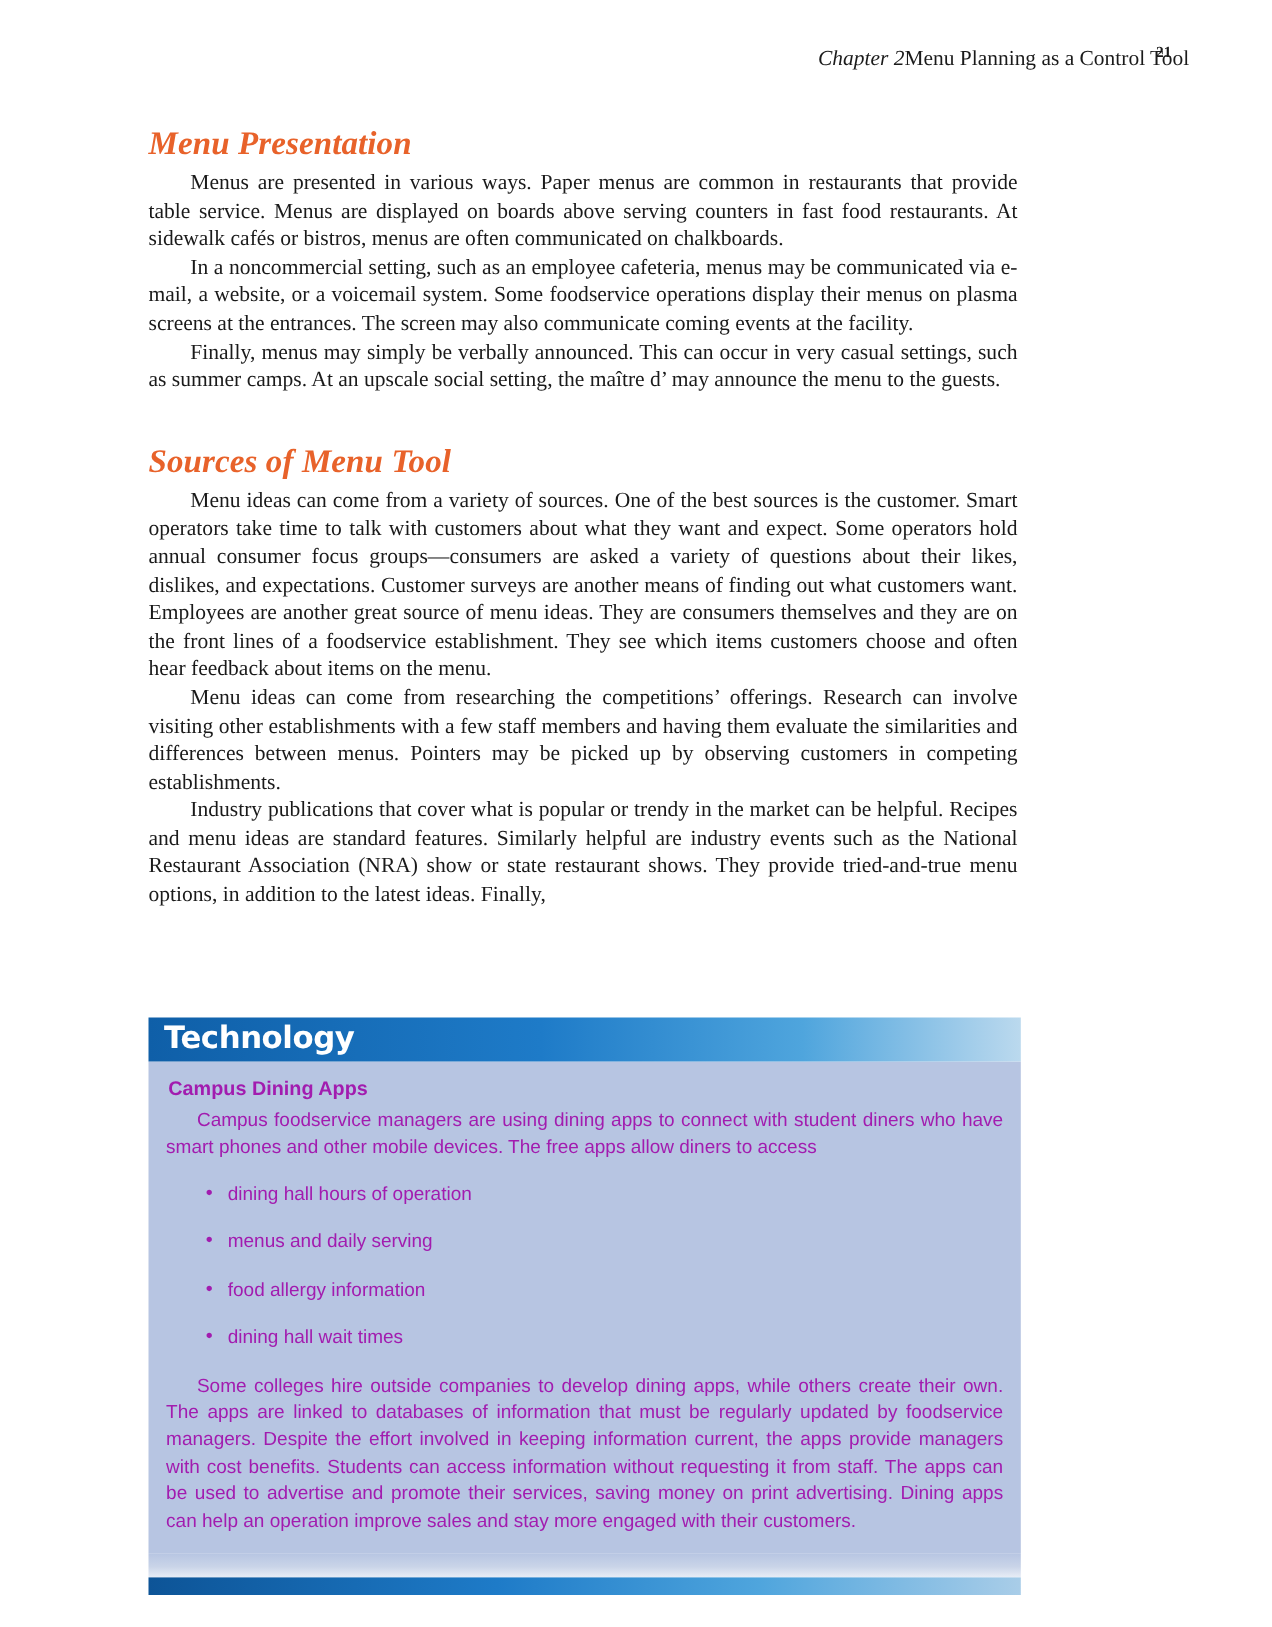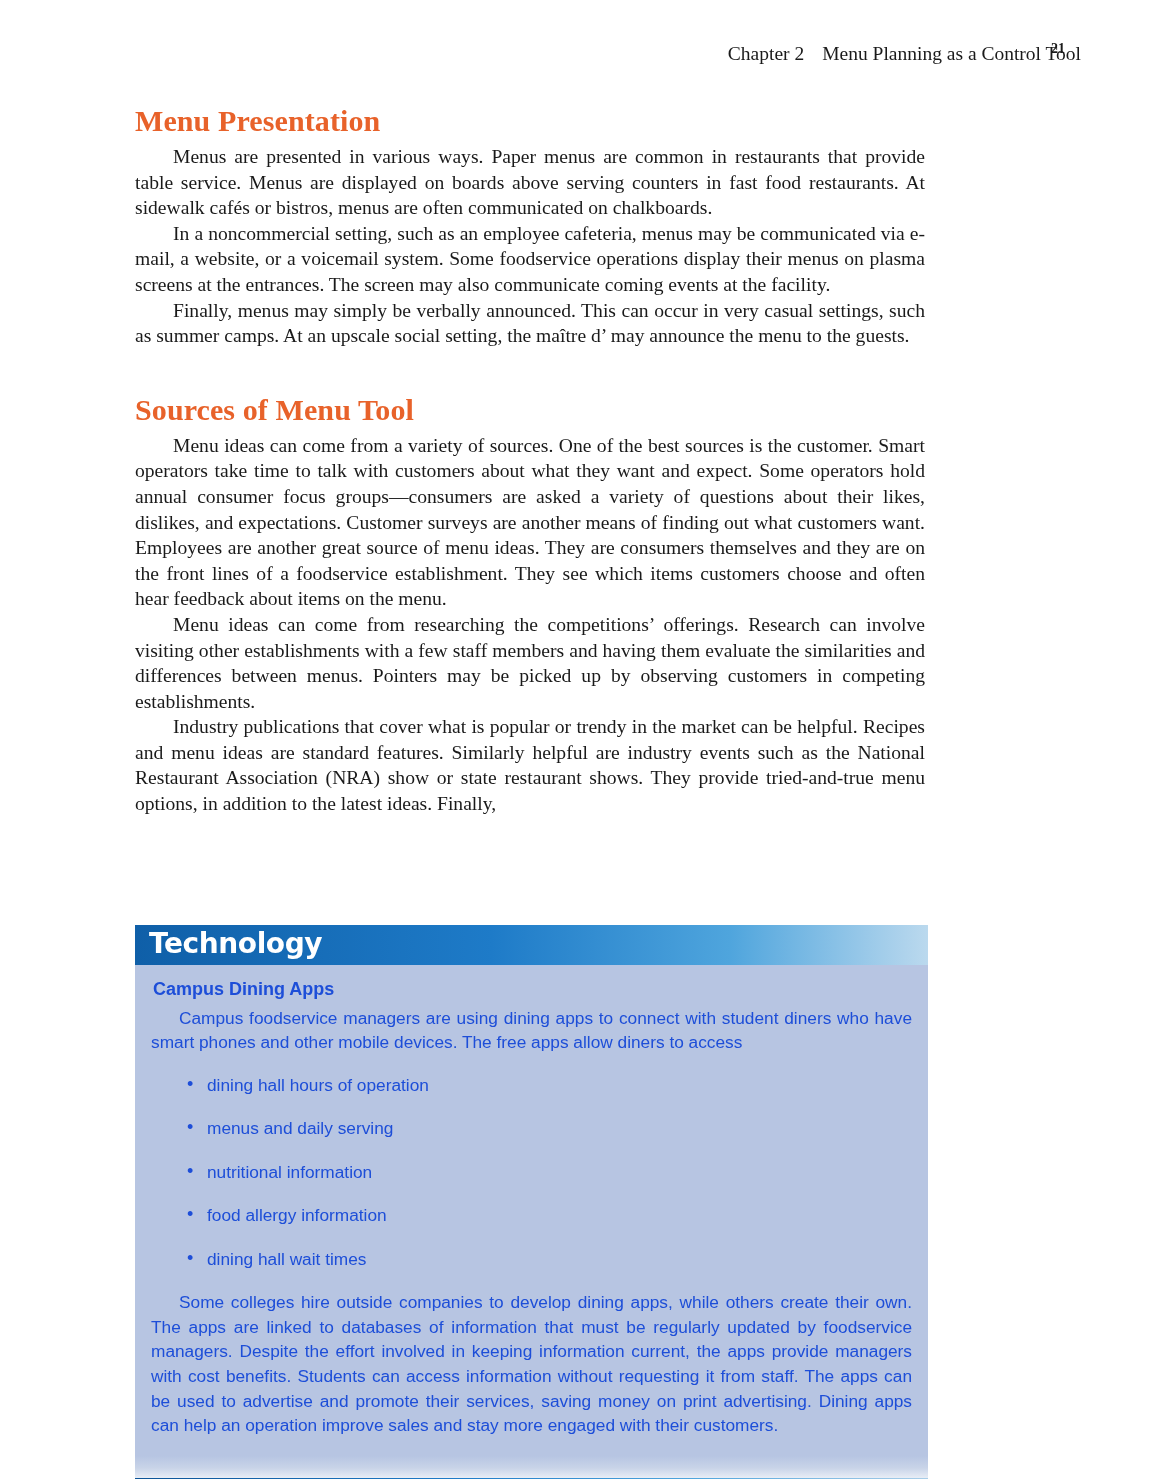--- a/index.html
+++ b/index.html
@@ -27,21 +27,21 @@
     position: absolute;
     left: 135px;
     top: 43px;
     width: 946px;
     display: flex;
     justify-content: flex-end;
     align-items: baseline;
     font-size: 19.5px;
   }
   .rh-chapter {
-    margin-right: 18px;
+    font-style: italic;
     white-space: nowrap;
   }
   .rh-title {
     white-space: nowrap;
   }
   .page-number {
     position: absolute;
     right: 16px;
     top: -2px;
     font-weight: bold;
@@ -52,22 +52,23 @@
   .content {
     position: absolute;
     left: 135px;
     top: 100px;
     width: 790px;
   }
   h1.section-heading {
     font-size: 30px;
     font-weight: bold;
     color: #E8622A;
-    margin: 4px 0 6px 0;
+    margin: 14px 0 6px 0;
     letter-spacing: 0.1px;
+    font-style: italic;
   }
   .section-heading.second {
     margin-top: 44px;
   }
   p.body-text {
     font-size: 19.6px;
     line-height: 25.6px;
     margin: 0;
     text-indent: 38px;
     text-align: justify;
@@ -95,21 +96,21 @@
     font-size: 28px;
     font-weight: bold;
     letter-spacing: -0.4px;
   }
   .feature-body {
     background: #B7C5E2;
     padding: 12px 16px 18px 16px;
     font-family: "Liberation Sans", sans-serif;
     font-size: 17.3px;
     line-height: 24.6px;
-    color: #1d4ed8;
+    color: #a21caf;
   }
   .feature-body .fb-title {
     font-weight: bold;
     font-size: 18px;
     margin: 0 0 4px 2px;
   }
   .feature-body p {
     margin: 0;
     text-indent: 28px;
     text-align: justify;
@@ -171,21 +172,20 @@
     <div class="feature-header">
       <span class="feature-header-title">Technology</span>
     </div>
 
     <div class="feature-body">
       <div class="fb-title">Campus Dining Apps</div>
       <p>Campus foodservice managers are using dining apps to connect with student diners who have smart phones and other mobile devices. The free apps allow diners to access</p>
       <ul class="feature-list">
         <li>dining hall hours of operation</li>
         <li>menus and daily serving</li>
-        <li>nutritional information</li>
         <li>food allergy information</li>
         <li>dining hall wait times</li>
       </ul>
       <p>Some colleges hire outside companies to develop dining apps, while others create their own. The apps are linked to databases of information that must be regularly updated by foodservice managers. Despite the effort involved in keeping information current, the apps provide managers with cost benefits. Students can access information without requesting it from staff. The apps can be used to advertise and promote their services, saving money on print advertising. Dining apps can help an operation improve sales and stay more engaged with their customers.</p>
     </div>
 
     <div class="feature-fade"></div>
     <div class="feature-footer"></div>
 
   </div>

